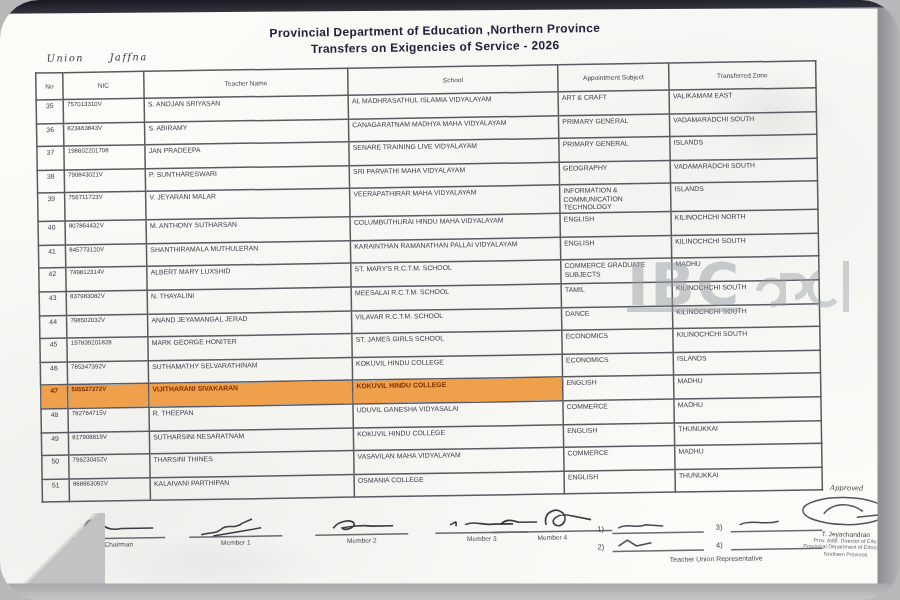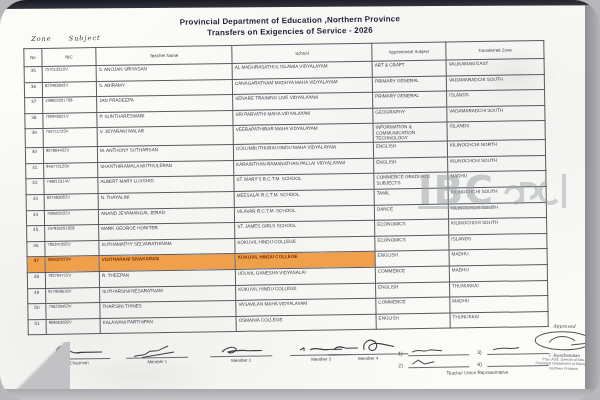--- a/index.html
+++ b/index.html
@@ -76,22 +76,22 @@
 
   <div class="page">
     <div class="doc">
 
       <div class="title">
         <div>Provincial Department of Education ,Northern Province</div>
         <div>Transfers on Exigencies of Service - 2026</div>
       </div>
 
       <div class="zone-note handwriting">
-        <span>Zone</span>
-        <span>Subject</span>
+        <span>Union</span>
+        <span>Jaffna</span>
       </div>
 
       <table>
         <colgroup>
           <col style="width:18px">
             <col style="width:54px">
             <col style="width:136px">
           <col style="width:140px">
             <col style="width:74px">
             <col style="width:98px">

